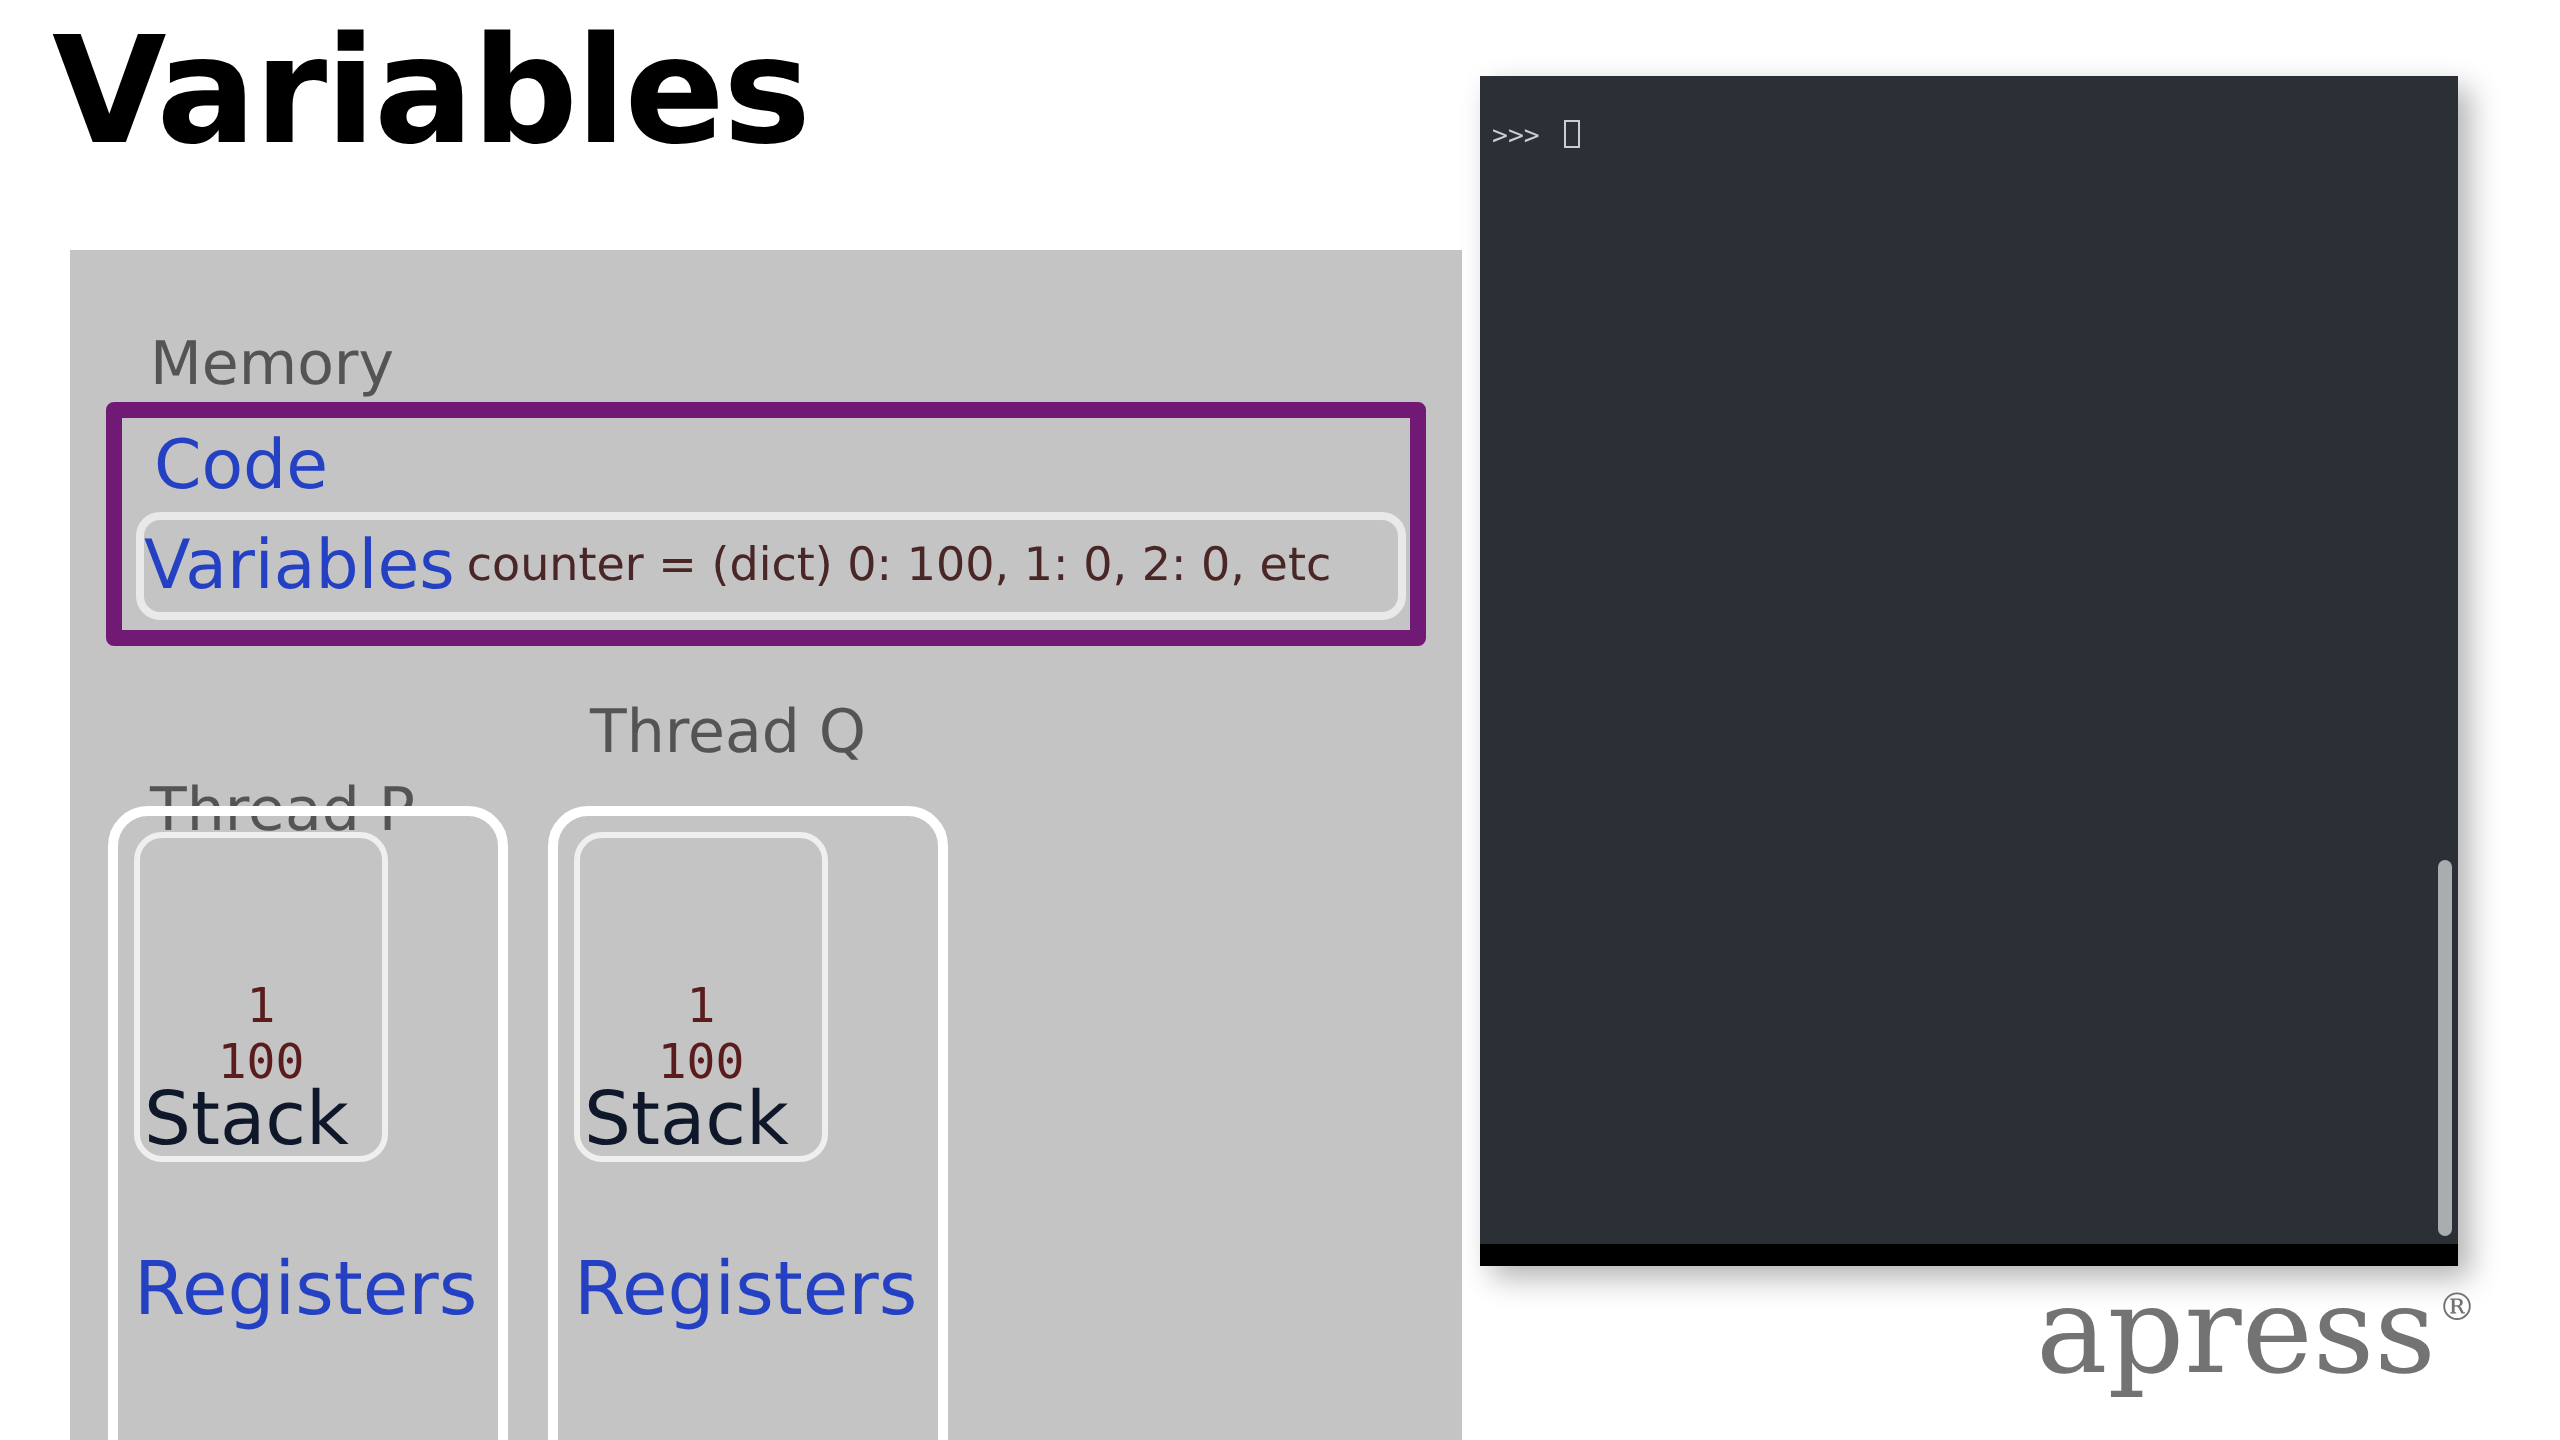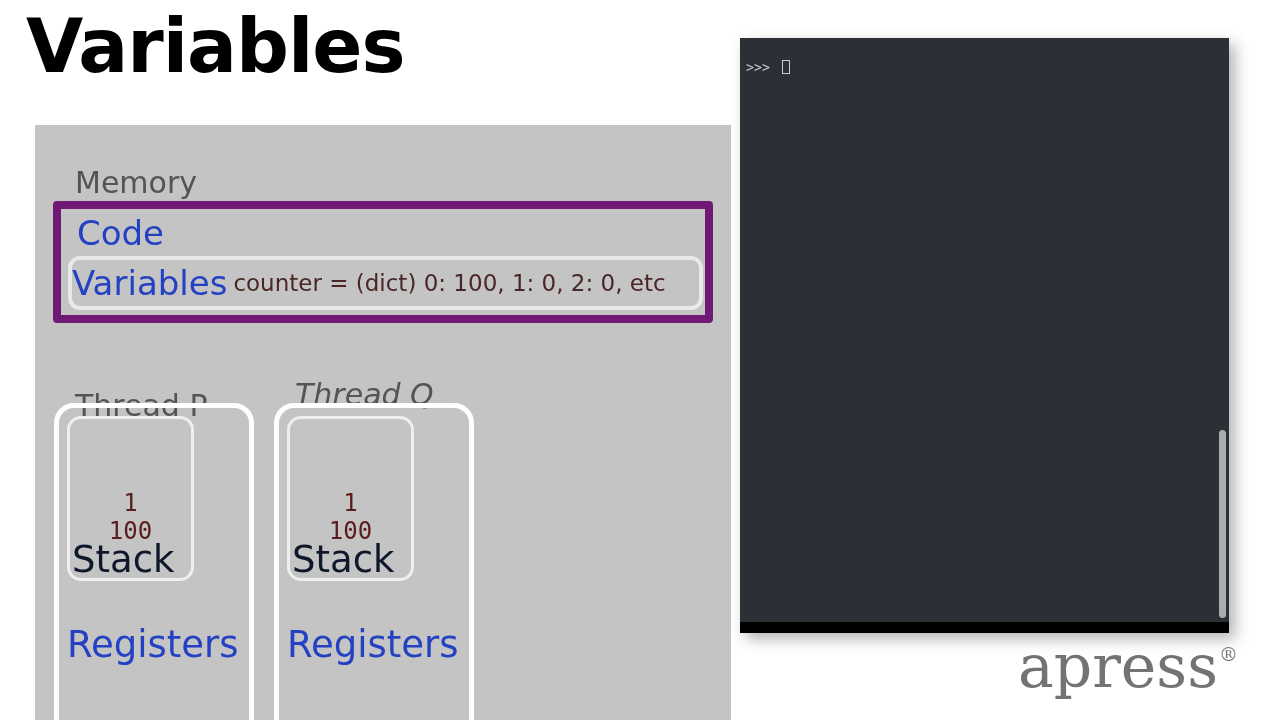--- a/index.html
+++ b/index.html
@@ -97,21 +97,21 @@
     color: #4a2626;
     font-size: 23px;
     font-family: "DejaVu Sans", sans-serif;
     margin-left: 6px;
     white-space: nowrap;
     line-height: 1;
   }
 
   
   #thread-p-heading { left: 40px; top: 236px; margin-top: 27px; }
-  #thread-q-heading { left: 260px; top: 252px; font-style: italic; }
+  #thread-q-heading { left: 260px; top: 224px; }
 
   .thread-box {
     position: absolute;
     top: 278px;
     width: 200px;
     height: 385px;
     border: 5px solid #ffffff;
     border-radius: 20px;
     box-sizing: border-box;
   }

